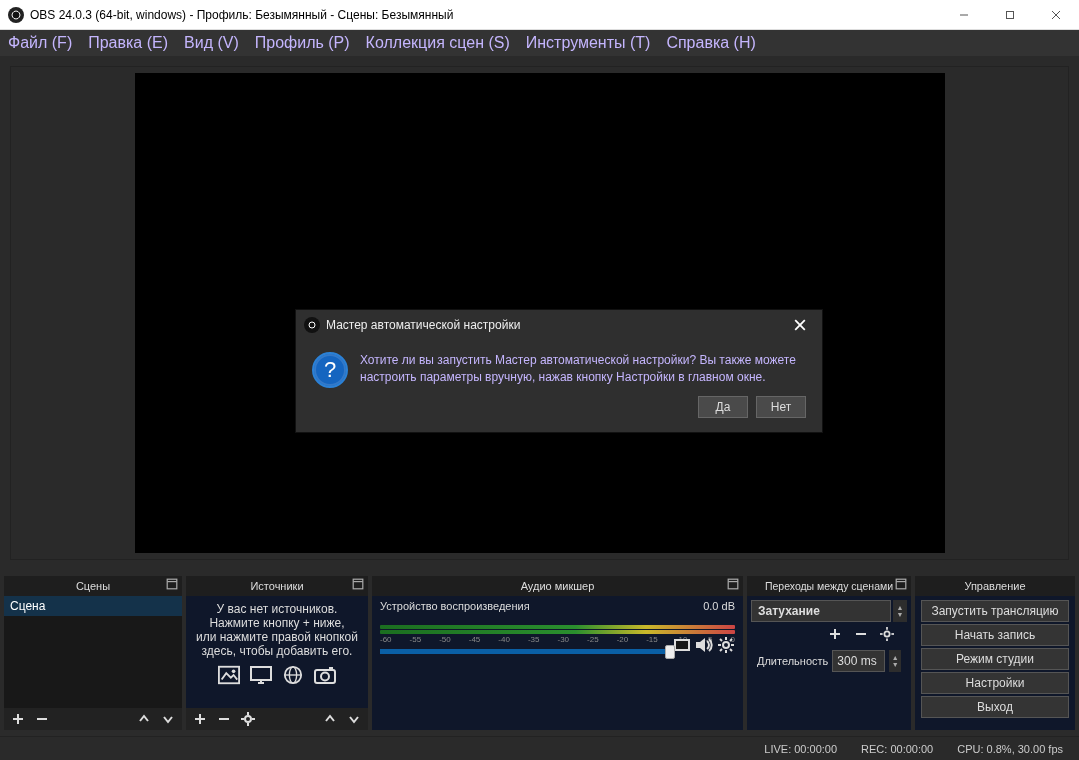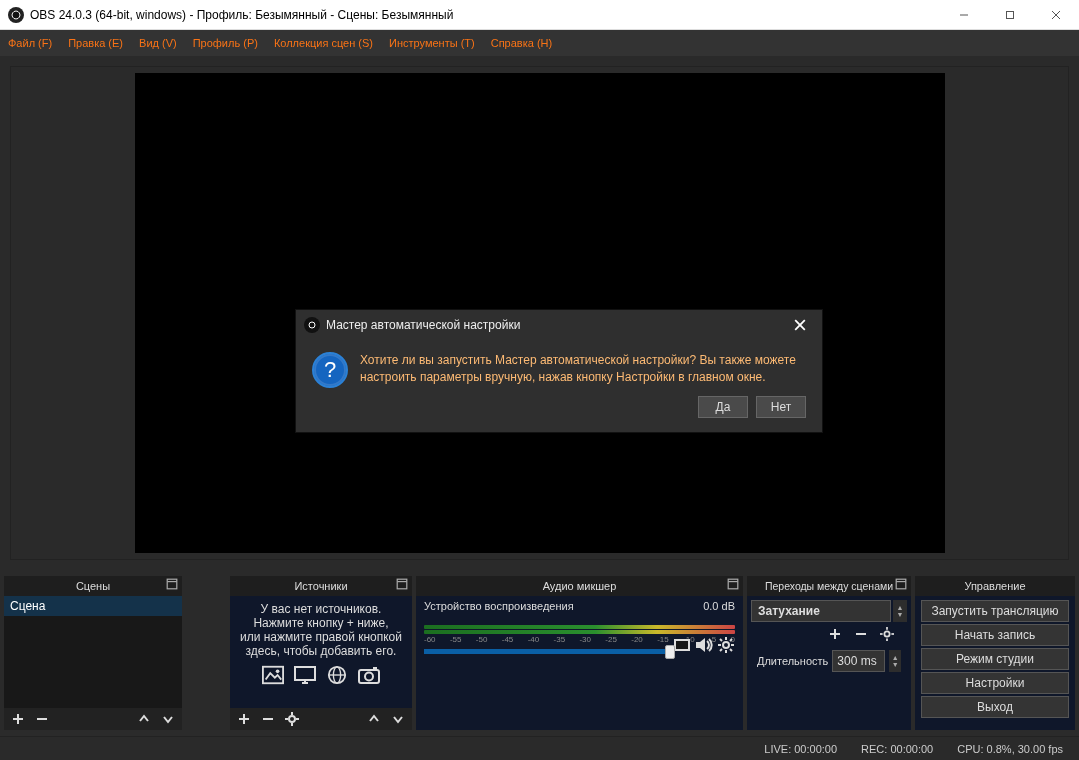--- a/index.html
+++ b/index.html
@@ -8,21 +8,21 @@
 
 .titlebar { height: 30px; background: #fff; display: flex; align-items: center; padding: 0 0 0 8px; border-bottom: 1px solid #ddd; }
 .titlebar .obs-logo { width: 16px; height: 16px; background: #222; border-radius: 50%; display: flex; align-items: center; justify-content: center; margin-right: 6px; }
 .titlebar .obs-logo svg { width: 12px; height: 12px; }
 .titlebar .title-text { color: #000; font-size: 12px; flex: 1; }
 .titlebar .win-controls { display: flex; }
 .titlebar .win-btn { width: 46px; height: 30px; display: flex; align-items: center; justify-content: center; color: #555; }
 
 
 .menubar { background: #333; height: 26px; display: flex; align-items: center; padding: 0 8px; gap: 16px; }
-.menubar .menu-item { color: #f97316; font-size: 11px; cursor: default; white-space: nowrap; }
+.menubar .menu-item { color: #c4b5fd; font-size: 16px; cursor: default; white-space: nowrap; }
 
 
 .preview-wrap { background: #2a2a2a; padding: 10px; display: flex; flex-direction: column; align-items: center; height: 514px; }
 .preview-inner-frame { background: #2a2a2a; border: 1px solid #222; width: 100%; height: 100%; display:flex; align-items:center; justify-content:center; }
 .preview-canvas { background: #000; width: 810px; height: 480px; }
 
 
 .docks { display: flex; background: #2a2a2a; padding: 0 4px; gap: 4px; height: 154px; }
 .dock { display: flex; flex-direction: column; background: #2a2a2a; }
 .dock-header { background: #1e1e1e; height: 20px; display: flex; align-items: center; justify-content: center; position: relative; font-size: 11px; }
@@ -30,21 +30,21 @@
 .dock-body { flex: 1; background: #0f172a; position: relative; overflow: hidden; }
 
 
 .scenes-dock { width: 178px; }
 .scene-list { background: #181818; height: calc(100% - 22px); }
 .scene-item { background: #14324a; padding: 3px 6px; color: #fff; font-size: 12px; }
 .dock-toolbar { display: flex; height: 22px; background: #222; align-items: center; padding: 0 4px; gap: 4px; }
 .tool-icon { width: 20px; height: 20px; display: flex; align-items: center; justify-content: center; color: #ddd; }
 
 
-.sources-dock { width: 182px; margin-left: 44px; }
+.sources-dock { width: 182px; }
 .sources-empty { text-align: center; font-size: 12px; padding: 6px 10px 4px 10px; color: #ddd; }
 .sources-icons { display:flex; justify-content:center; gap:4px; margin-top:2px; }
 .src-icon-box { width:28px; height:22px; display:flex; align-items:center; justify-content:center; }
 
 
 .audio-dock { flex: 1; }
 .mixer-row { padding: 4px 8px; }
 .mixer-label-row { display:flex; justify-content:space-between; font-size: 11px; margin-bottom:13px; }
 .meter-gradient { height:4px; background: linear-gradient(to right, #1b6e20 0%, #2a8f2e 55%, #c9b82a 75%, #c44 100%); border-radius:1px; margin-bottom:1px; }
 .meter-ticks { height:12px; position:relative; color:#888; font-size:8px; display:flex; justify-content:space-between; margin:0 0 2px 0;}
@@ -70,21 +70,21 @@
 .statusbar { position:absolute; bottom:0; left:0; right:0; height:24px; background:#2a2a2a; display:flex; justify-content:flex-end; align-items:center; gap:24px; padding:0 16px; font-size:11px; color:#ccc; border-top:1px solid #222;}
 
 
 .modal { position:absolute; left:295px; top:309px; width:528px; background:#2f2f2f; border:1px solid #111; box-shadow:0 2px 10px rgba(0,0,0,.5); display:flex; flex-direction:column;}
 .modal-header { height:30px; background:#2f2f2f; display:flex; align-items:center; padding:0 8px;}
 .modal-header .obs-logo { width:16px; height:16px; background:#111; border-radius:50%; margin-right:6px; display:flex; align-items:center; justify-content:center;}
 .modal-title { flex:1; font-size:12px; color:#eee;}
 .modal-close { width:28px; height:22px; display:flex; align-items:center; justify-content:center; color:#fff; font-size:14px;}
 .modal-body { display:flex; padding:12px 16px 8px 16px; gap:12px;}
 .modal-icon { width:36px; height:36px; border-radius:50%; background:#1565c0; display:flex; align-items:center; justify-content:center; color:#fff; font-size:22px; flex-shrink:0; border:2px solid #2b81d6; box-shadow: inset 0 0 0 2px #fff2;}
-.modal-text { font-size:12px; color:#fdba74; line-height:1.4;}
+.modal-text { font-size:12px; color:#c4b5fd; line-height:1.4;}
 .modal-footer { display:flex; justify-content:flex-end; gap:8px; padding:0 16px 14px 0;}
 .modal-btn { background:#4a4a4a; border:1px solid #666; color:#ddd; font-size:12px; padding:3px 12px; min-width:50px; text-align:center;}
 
 
 .dock-divider { height:6px; background:#2a2a2a; }
 
 
 .ico { width:14px; height:14px; }
 .ico-s { width:10px; height:10px; }
 </style>

